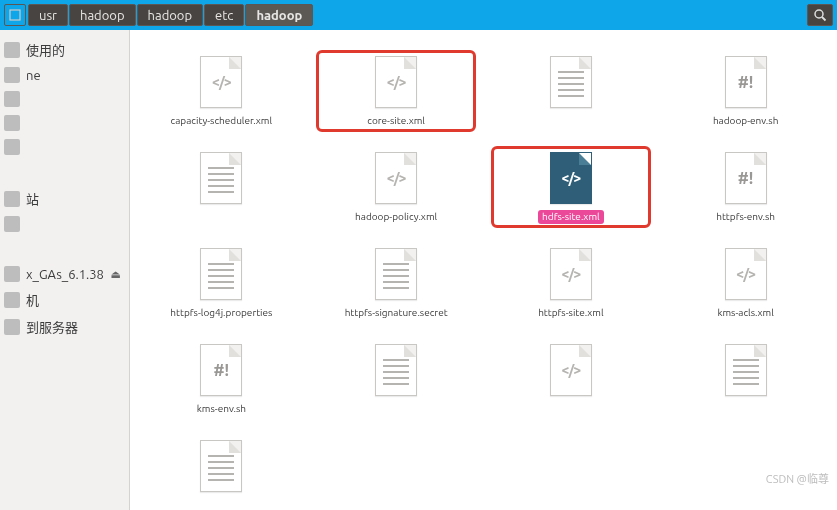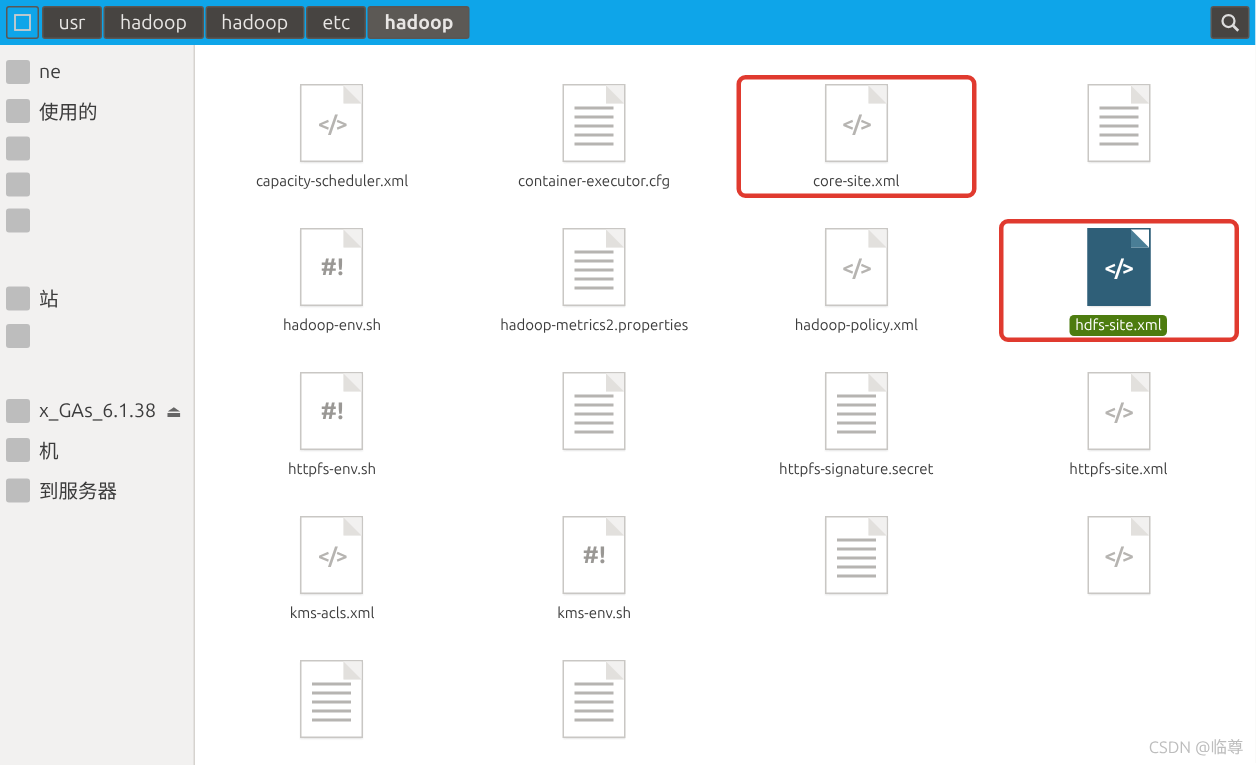--- a/index.html
+++ b/index.html
@@ -109,21 +109,21 @@
     }
     .file-label {
       font-size: 10px;
       line-height: 1.2;
       margin-top: 4px;
       color: #3c3c3c;
       word-break: break-word;
       padding: 1px 4px;
       border-radius: 3px;
     }
-    .file.selected .file-label { background:#4d7c0f; color:#fff; }
+    .file.selected .file-label { background:#ec4899; color:#fff; }
     .icon-wrap { width: 48px; height: 56px; position: relative; display:flex; align-items:center; justify-content:center; }
     .page {
       width: 42px; height: 52px;
       background: #fff;
       border: 1px solid #c9c7c4;
       position: relative;
       box-shadow: 0 1px 1px rgba(0,0,0,0.08);
     }
     .page::after {
       content:"";
@@ -141,21 +141,21 @@
       display:flex; align-items:center; justify-content:center;
       font-weight:bold; font-size:14px; color:#b6b4b1; letter-spacing:-1px;
     }
     .page.selected-bg .code-badge { color:#fff; }
     .sh-badge {
       position:absolute; inset:0;
       display:flex; align-items:center; justify-content:center;
       font-weight:bold; font-size:16px; color:#9a9895;
     }
     .watermark {
-      position:absolute; right:8px; bottom:4px;
+      position:absolute; right:8px; bottom:24px;
       font-size:11px; color:#bdbdbd;
     }
   </style>
 </head>
 <body>
 
 <div class="toolbar">
   <div class="toolbar-icon-btn">
     <svg width="12" height="12" viewBox="0 0 12 12">
         <rect x="1" y="1" width="10" height="10" fill="none" stroke="#ccc" stroke-width="1.2"></rect>
@@ -173,25 +173,25 @@
         <circle cx="6" cy="6" r="4" fill="none" stroke="#ddd" stroke-width="1.5"></circle>
         <line x1="9" y1="9" x2="12.5" y2="12.5" stroke="#ddd" stroke-width="1.8"></line>
       </svg>
   </div>
 </div>
 
 <div class="content">
   <div class="sidebar" id="sidebar">
       <div class="sidebar-row">
         <span class="side-icon"></span>
+        <span>使用的</span>
+      </div>
+      <div class="sidebar-row">
+        <span class="side-icon"></span>
         <span>ne</span>
-      </div>
-      <div class="sidebar-row">
-        <span class="side-icon"></span>
-        <span>使用的</span>
       </div>
       <div class="sidebar-row">
         <span class="side-icon"></span>
         <span></span>
       </div>
       <div class="sidebar-row">
         <span class="side-icon"></span>
         <span></span>
       </div>
       <div class="sidebar-row">
@@ -225,34 +225,20 @@
   <div class="main">
     <div class="grid" id="grid">
         <div class="file">
           <div class="icon-wrap">
             <div class="page">
               <div class="code-badge">&lt;/&gt;</div>
             </div>
           </div>
           <div class="file-label">capacity-scheduler.xml</div>
         </div>
-        <div class="file">
-          <div class="icon-wrap">
-            <div class="page">
-              <div class="lines">
-                <span></span>
-                <span></span>
-                <span></span>
-                <span></span>
-                <span></span>
-              </div>
-            </div>
-          </div>
-          <div class="file-label">container-executor.cfg</div>
-        </div>
         <div class="file highlighted-red">
           <div class="icon-wrap">
             <div class="page">
               <div class="code-badge">&lt;/&gt;</div>
             </div>
           </div>
           <div class="file-label">core-site.xml</div>
         </div>
         <div class="file">
           <div class="icon-wrap">
@@ -280,21 +266,20 @@
             <div class="page">
               <div class="lines">
                 <span></span>
                 <span></span>
                 <span></span>
                 <span></span>
                 <span></span>
               </div>
             </div>
           </div>
-          <div class="file-label">hadoop-metrics2.properties</div>
         </div>
         <div class="file">
           <div class="icon-wrap">
             <div class="page">
               <div class="code-badge">&lt;/&gt;</div>
             </div>
           </div>
           <div class="file-label">hadoop-policy.xml</div>
         </div>
         <div class="file highlighted-red selected">
@@ -318,20 +303,21 @@
             <div class="page">
               <div class="lines">
                 <span></span>
                 <span></span>
                 <span></span>
                 <span></span>
                 <span></span>
               </div>
             </div>
           </div>
+          <div class="file-label">httpfs-log4j.properties</div>
         </div>
         <div class="file">
           <div class="icon-wrap">
             <div class="page">
               <div class="lines">
                 <span></span>
                 <span></span>
                 <span></span>
                 <span></span>
                 <span></span>

